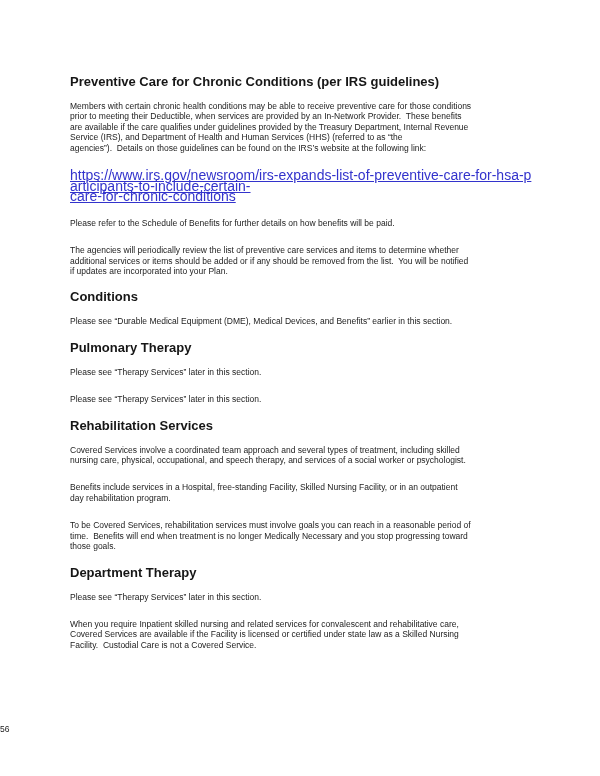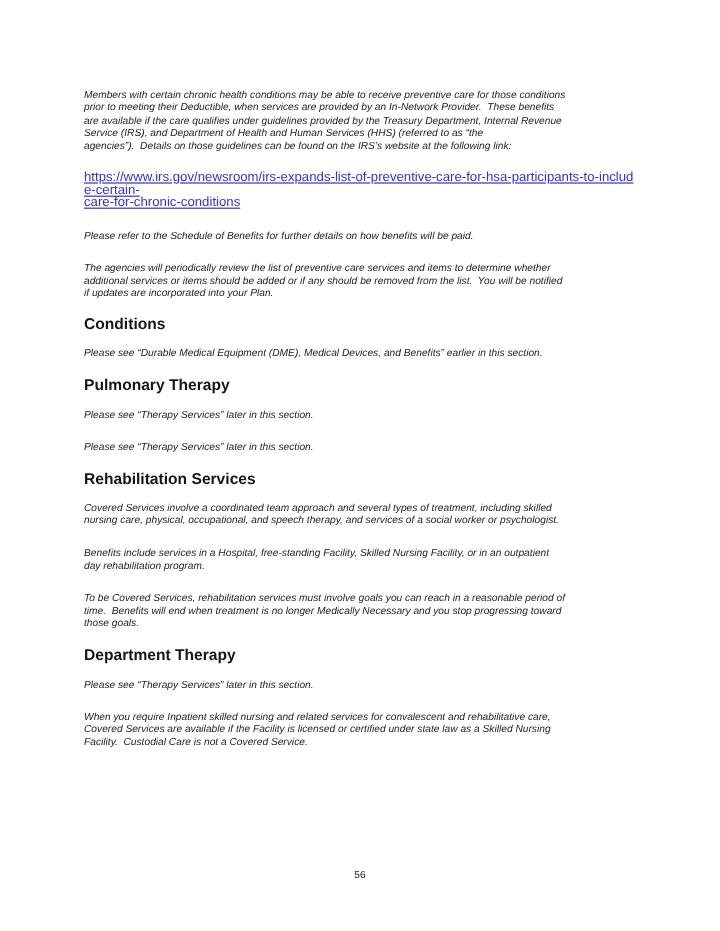--- a/index.html
+++ b/index.html
@@ -26,47 +26,47 @@
     margin: -4px 0 12px 0;
     white-space: pre-wrap;
   }
   .h.first { margin-top: 0; }
   .p {
     font-size: 8.5px;
     line-height: 10.4px;
     margin: 0 0 17px 0;
     white-space: pre-wrap;
     color: #222222;
-    font-style: italic;
   }
   .link-block {
     display: block;
-    font-size: 11px;
+    font-size: 14px;
     line-height: 10.6px;
     margin: 0 0 16px 0;
     white-space: pre-wrap;
     color: #3333cc;
     text-decoration: underline;
     cursor: pointer;
     word-break: break-all;
   }
   .footer {
     position: absolute;
     top: 724px;
     left: 0;
     right: 0;
-    text-align: center;
+    text-align: left;
     font-size: 8.5px;
     color: #222222;
   }
 </style>
 </head>
 <body>
 
 <div class="doc">
+  <div class="h first">Preventive Care for Chronic Conditions (per IRS guidelines)</div>
   <div class="p">Members with certain chronic health conditions may be able to receive preventive care for those conditions
 prior to meeting their Deductible, when services are provided by an In-Network Provider.  These benefits
 are available if the care qualifies under guidelines provided by the Treasury Department, Internal Revenue
 Service (IRS), and Department of Health and Human Services (HHS) (referred to as “the
 agencies”).  Details on those guidelines can be found on the IRS’s website at the following link:</div>
   <a class="link-block">https://www.irs.gov/newsroom/irs-expands-list-of-preventive-care-for-hsa-participants-to-include-certain-
 care-for-chronic-conditions</a>
   <div class="p">Please refer to the Schedule of Benefits for further details on how benefits will be paid.</div>
   <div class="p">The agencies will periodically review the list of preventive care services and items to determine whether
 additional services or items should be added or if any should be removed from the list.  You will be notified

